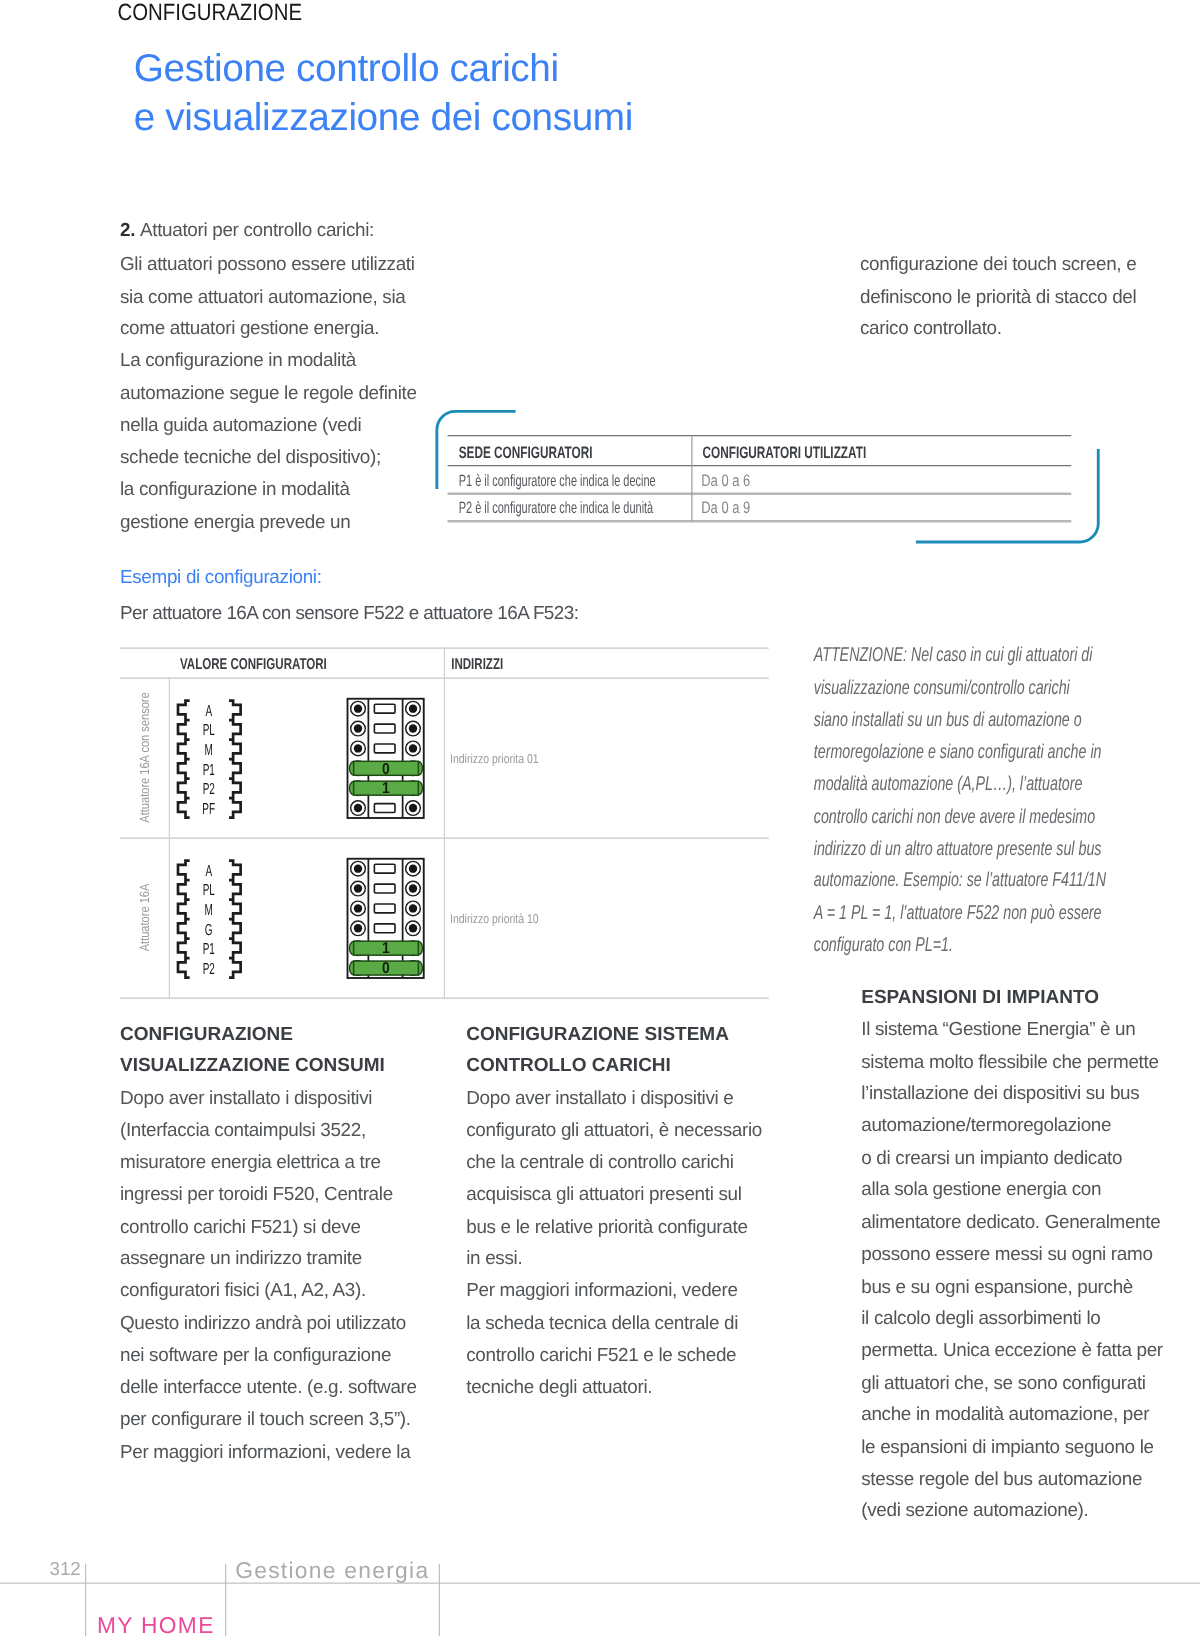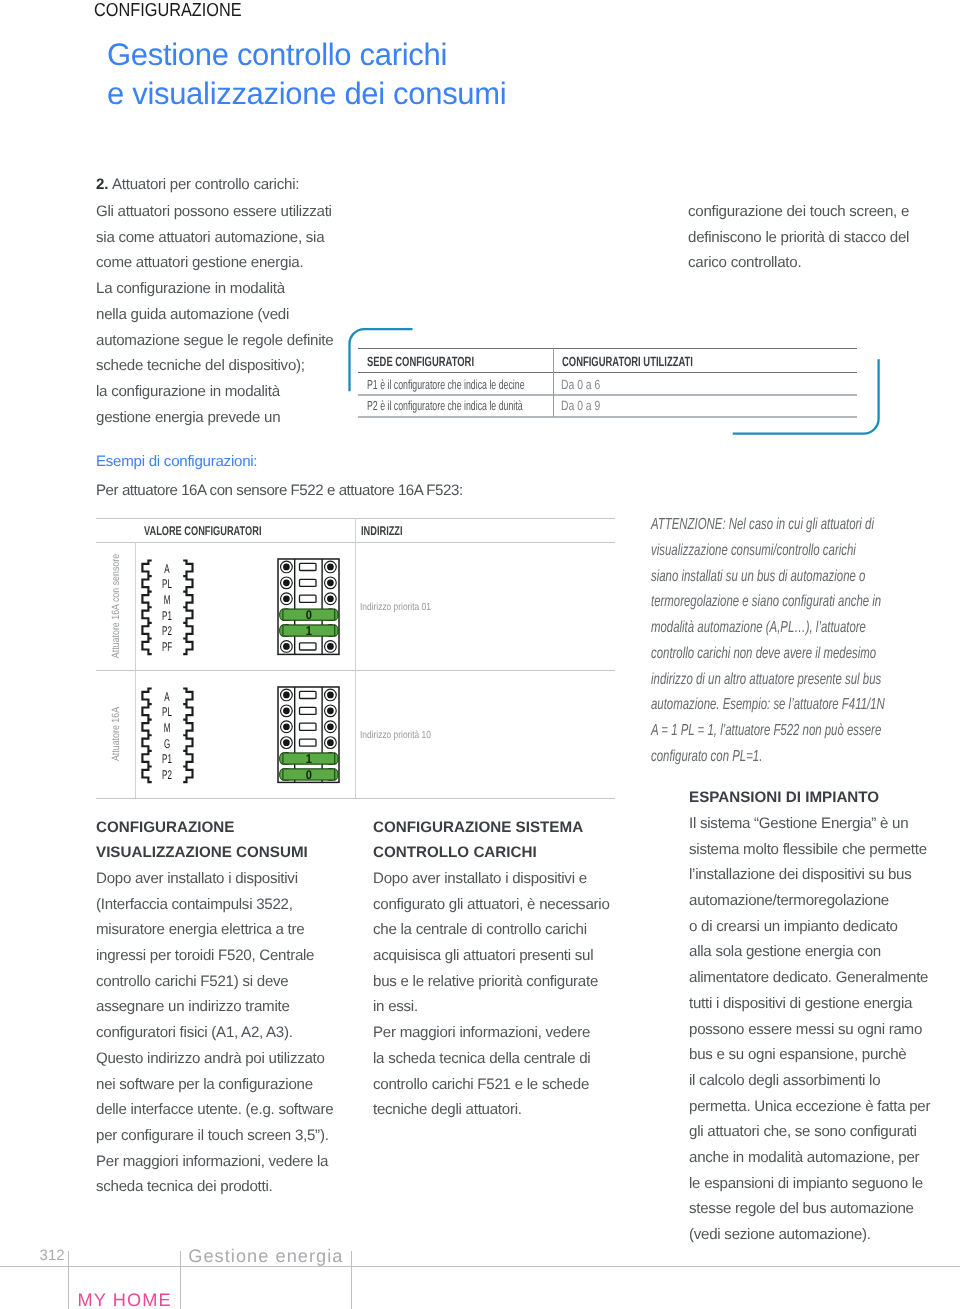--- a/index.html
+++ b/index.html
@@ -80,22 +80,22 @@
   </div>
 
   <div class="abs bodytxt" id="leadhdr">
     <b>2.</b>&nbsp;<span>Attuatori per controllo carichi:</span>
   </div>
   <div class="abs bodytxt" id="col1">
       <div class="ln">Gli attuatori possono essere utilizzati</div>
       <div class="ln">sia come attuatori automazione, sia</div>
       <div class="ln">come attuatori gestione energia.</div>
       <div class="ln">La configurazione in modalità</div>
+      <div class="ln">automazione segue le regole definite</div>
       <div class="ln">nella guida automazione (vedi</div>
-      <div class="ln">automazione segue le regole definite</div>
       <div class="ln">schede tecniche del dispositivo);</div>
       <div class="ln">la configurazione in modalità</div>
       <div class="ln">gestione energia prevede un</div>
     </div>
   <div class="abs bodytxt" id="col3">
       <div class="ln">configurazione dei touch screen, e</div>
       <div class="ln">definiscono le priorità di stacco del</div>
       <div class="ln">carico controllato.</div>
     </div>
 
@@ -276,21 +276,20 @@
         <div class="ln">misuratore energia elettrica a tre</div>
         <div class="ln">ingressi per toroidi F520, Centrale</div>
         <div class="ln">controllo carichi F521) si deve</div>
         <div class="ln">assegnare un indirizzo tramite</div>
         <div class="ln">configuratori fisici (A1, A2, A3).</div>
         <div class="ln">Questo indirizzo andrà poi utilizzato</div>
         <div class="ln">nei software per la configurazione</div>
         <div class="ln">delle interfacce utente. (e.g. software</div>
         <div class="ln">per configurare il touch screen 3,5”).</div>
         <div class="ln">Per maggiori informazioni, vedere la</div>
-        <div class="ln">scheda tecnica dei prodotti.</div>
       </div>
   </div>
   <div class="abs bodytxt" id="bc2">
     <div class="sechdr">CONFIGURAZIONE SISTEMA</div>
     <div class="sechdr">CONTROLLO CARICHI</div>
     <div>
         <div class="ln">Dopo aver installato i dispositivi e</div>
         <div class="ln">configurato gli attuatori, è necessario</div>
         <div class="ln">che la centrale di controllo carichi</div>
         <div class="ln">acquisisca gli attuatori presenti sul</div>
@@ -305,21 +304,20 @@
   <div class="abs bodytxt" id="bc3">
     <div class="sechdr">ESPANSIONI DI IMPIANTO</div>
     <div>
         <div class="ln">Il sistema “Gestione Energia” è un</div>
         <div class="ln">sistema molto flessibile che permette</div>
         <div class="ln">l’installazione dei dispositivi su bus</div>
         <div class="ln">automazione/termoregolazione</div>
         <div class="ln">o di crearsi un impianto dedicato</div>
         <div class="ln">alla sola gestione energia con</div>
         <div class="ln">alimentatore dedicato. Generalmente</div>
-        <div class="ln">tutti i dispositivi di gestione energia</div>
         <div class="ln">possono essere messi su ogni ramo</div>
         <div class="ln">bus e su ogni espansione, purchè</div>
         <div class="ln">il calcolo degli assorbimenti lo</div>
         <div class="ln">permetta. Unica eccezione è fatta per</div>
         <div class="ln">gli attuatori che, se sono configurati</div>
         <div class="ln">anche in modalità automazione, per</div>
         <div class="ln">le espansioni di impianto seguono le</div>
         <div class="ln">stesse regole del bus automazione</div>
         <div class="ln">(vedi sezione automazione).</div>
       </div>

